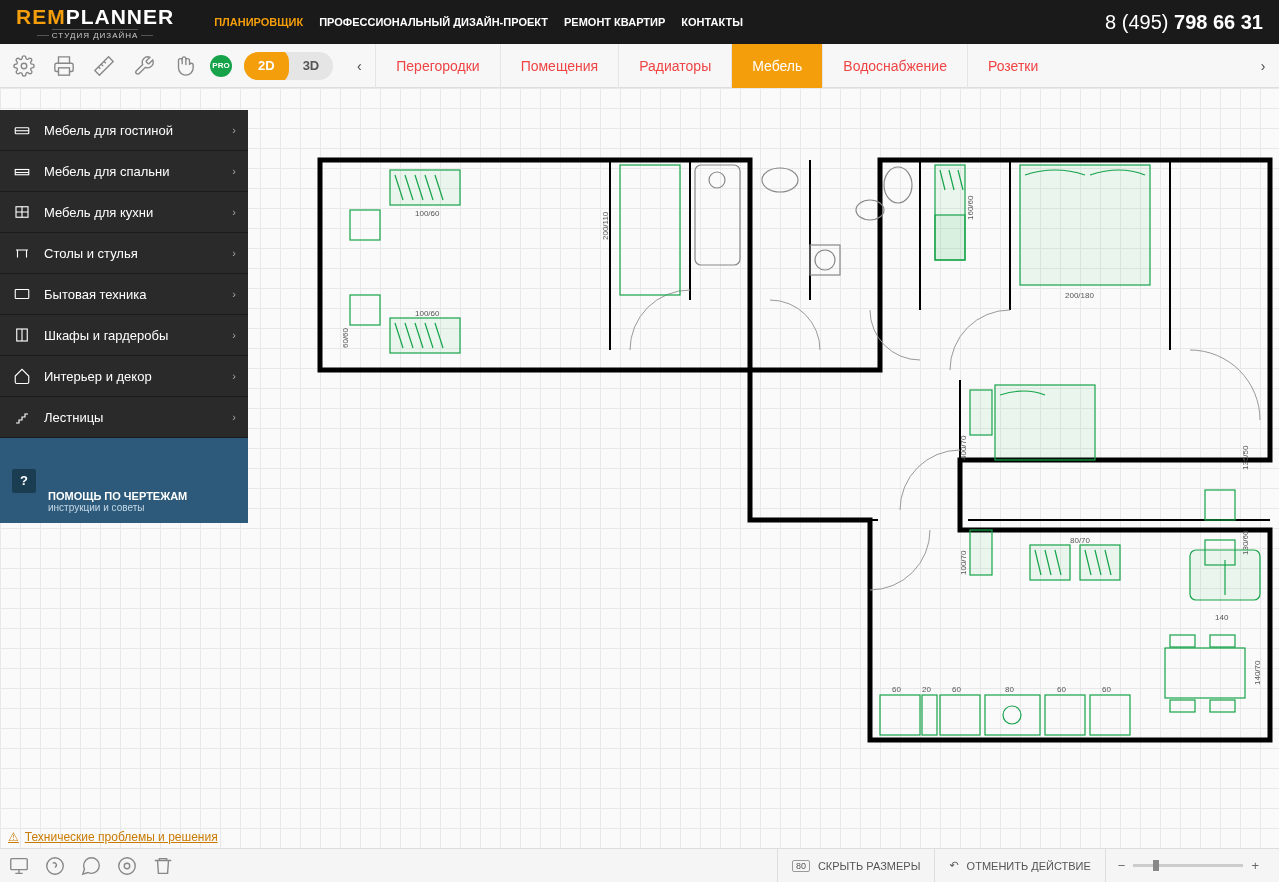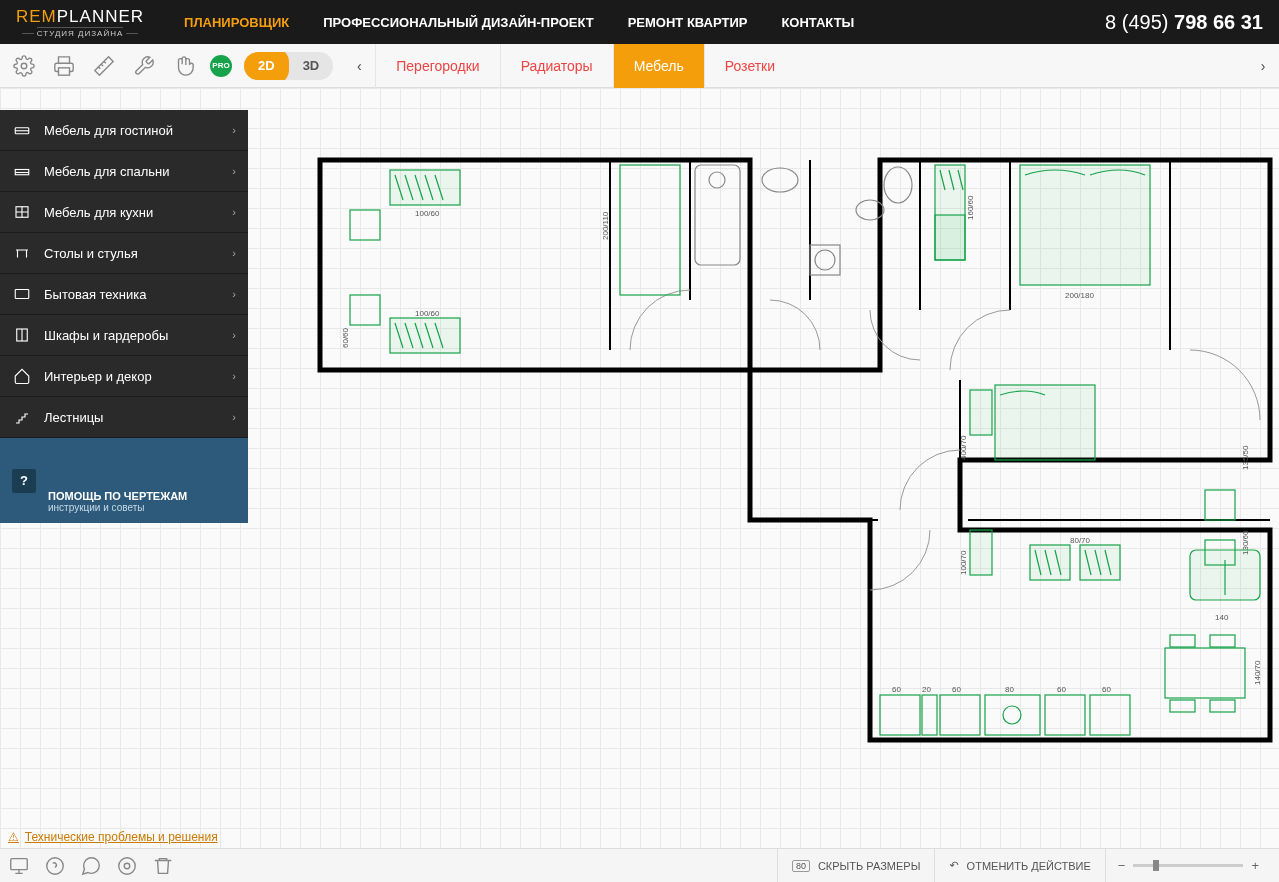--- a/index.html
+++ b/index.html
@@ -1,26 +1,26 @@
 <!DOCTYPE html>
 <html><head>
 <meta charset="utf-8">
 <style>
 * { margin:0; padding:0; box-sizing:border-box; }
 body { font-family: Arial, Helvetica, sans-serif; font-size:13px; width:1279px; height:882px; overflow:hidden; background:#f5f5f5; position:relative; }
 
 
 .hdr { background:#1a1a1a; height:44px; display:flex; align-items:center; color:#fff; padding:0 16px; }
 .logo { display:flex; flex-direction:column; align-items:center; margin-right:40px; }
-.logo-main { font-size:17px; font-weight:400; letter-spacing:1px; }
+.logo-main { font-size:21px; font-weight:700; letter-spacing:1px; }
 .logo-main .rem { color:#f59e0b; }
 .logo-sub { font-size:8px; letter-spacing:1px; border-top:1px solid #555; padding-top:1px; color:#ccc; position:relative; }
 .logo-sub::before, .logo-sub::after { content:""; position:absolute; top:50%; width:12px; height:1px; background:#555; }
 .logo-sub::before { left:-15px; } .logo-sub::after { right:-15px; }
-.nav { display:flex; gap:34px; font-size:13px; font-weight:700; }
+.nav { display:flex; gap:16px; font-size:11px; font-weight:700; }
 .nav a { color:#fff; text-decoration:none; cursor:pointer; }
 .nav a.active { color:#f59e0b; }
 .phone { margin-left:auto; font-size:20px; font-weight:300; }
 .phone b { font-weight:700; }
 
 
 .tbar { background:#f7f7f7; border-bottom:1px solid #ddd; height:44px; display:flex; align-items:center; }
 .tbar-left { display:flex; align-items:center; gap:12px; padding:0 10px; }
 .ticon { width:28px; height:28px; display:flex; align-items:center; justify-content:center; color:#888; cursor:pointer; }
 .ticon svg { width:22px; height:22px; }
@@ -127,22 +127,24 @@
       </div>
     <div class="pro-badge">PRO</div>
     <div class="view-toggle">
       <div class="vt-btn active">2D</div>
       <div class="vt-btn">3D</div>
     </div>
   </div>
   <div class="scroll-arrow">‹</div>
   <div class="tabs">
     <div class="tab">Перегородки</div>
+    <div class="tab">Помещения</div>
     <div class="tab">Радиаторы</div>
     <div class="tab active">Мебель</div>
+    <div class="tab">Водоснабжение</div>
     <div class="tab">Розетки</div>
   </div>
   <div class="scroll-arrow">›</div>
 </div>
 
 <div class="layout-pill">
   <span>ПЛАНИРОВКА 1</span>
   <span style="color:#aaa;font-size:10px;">▼</span>
 </div>
 

